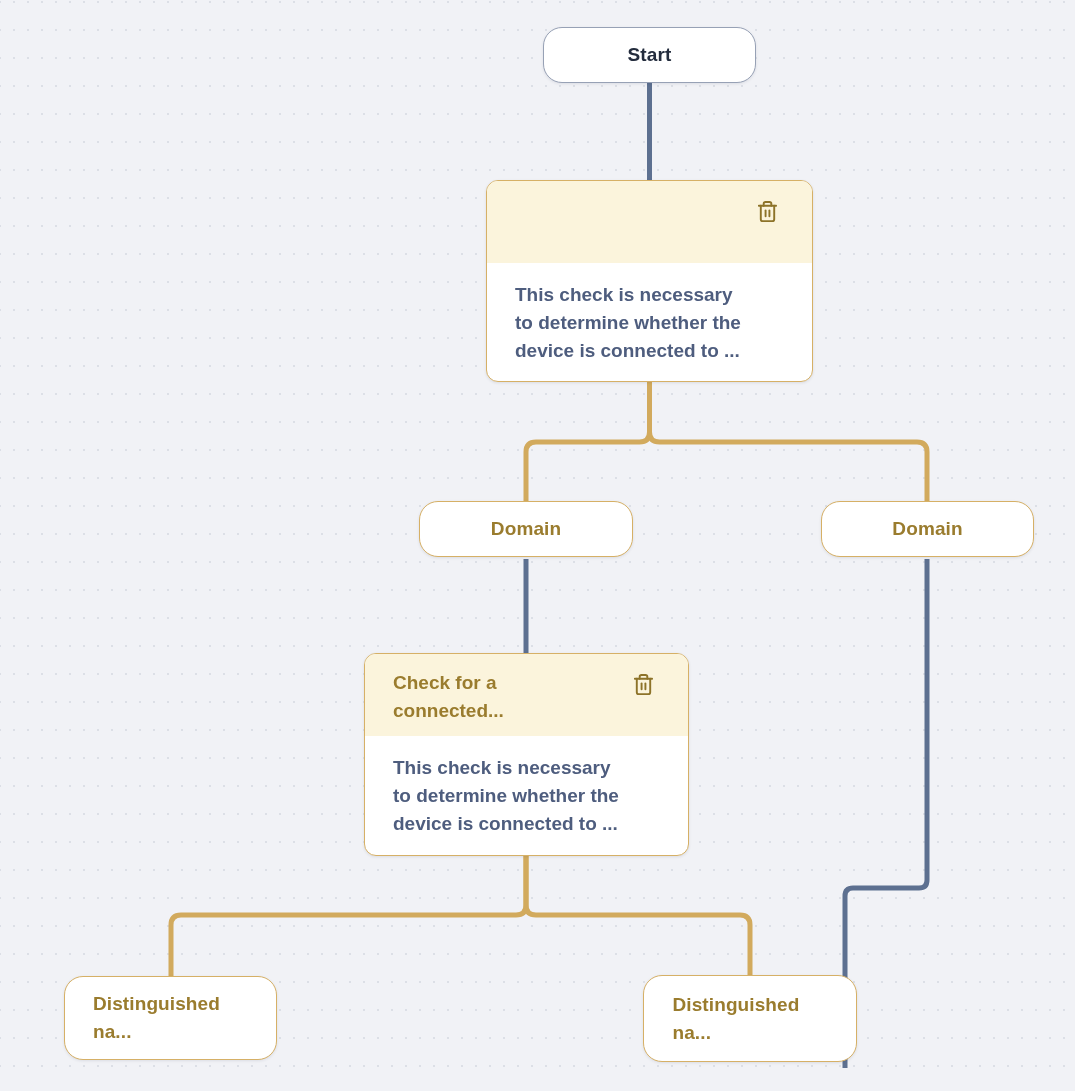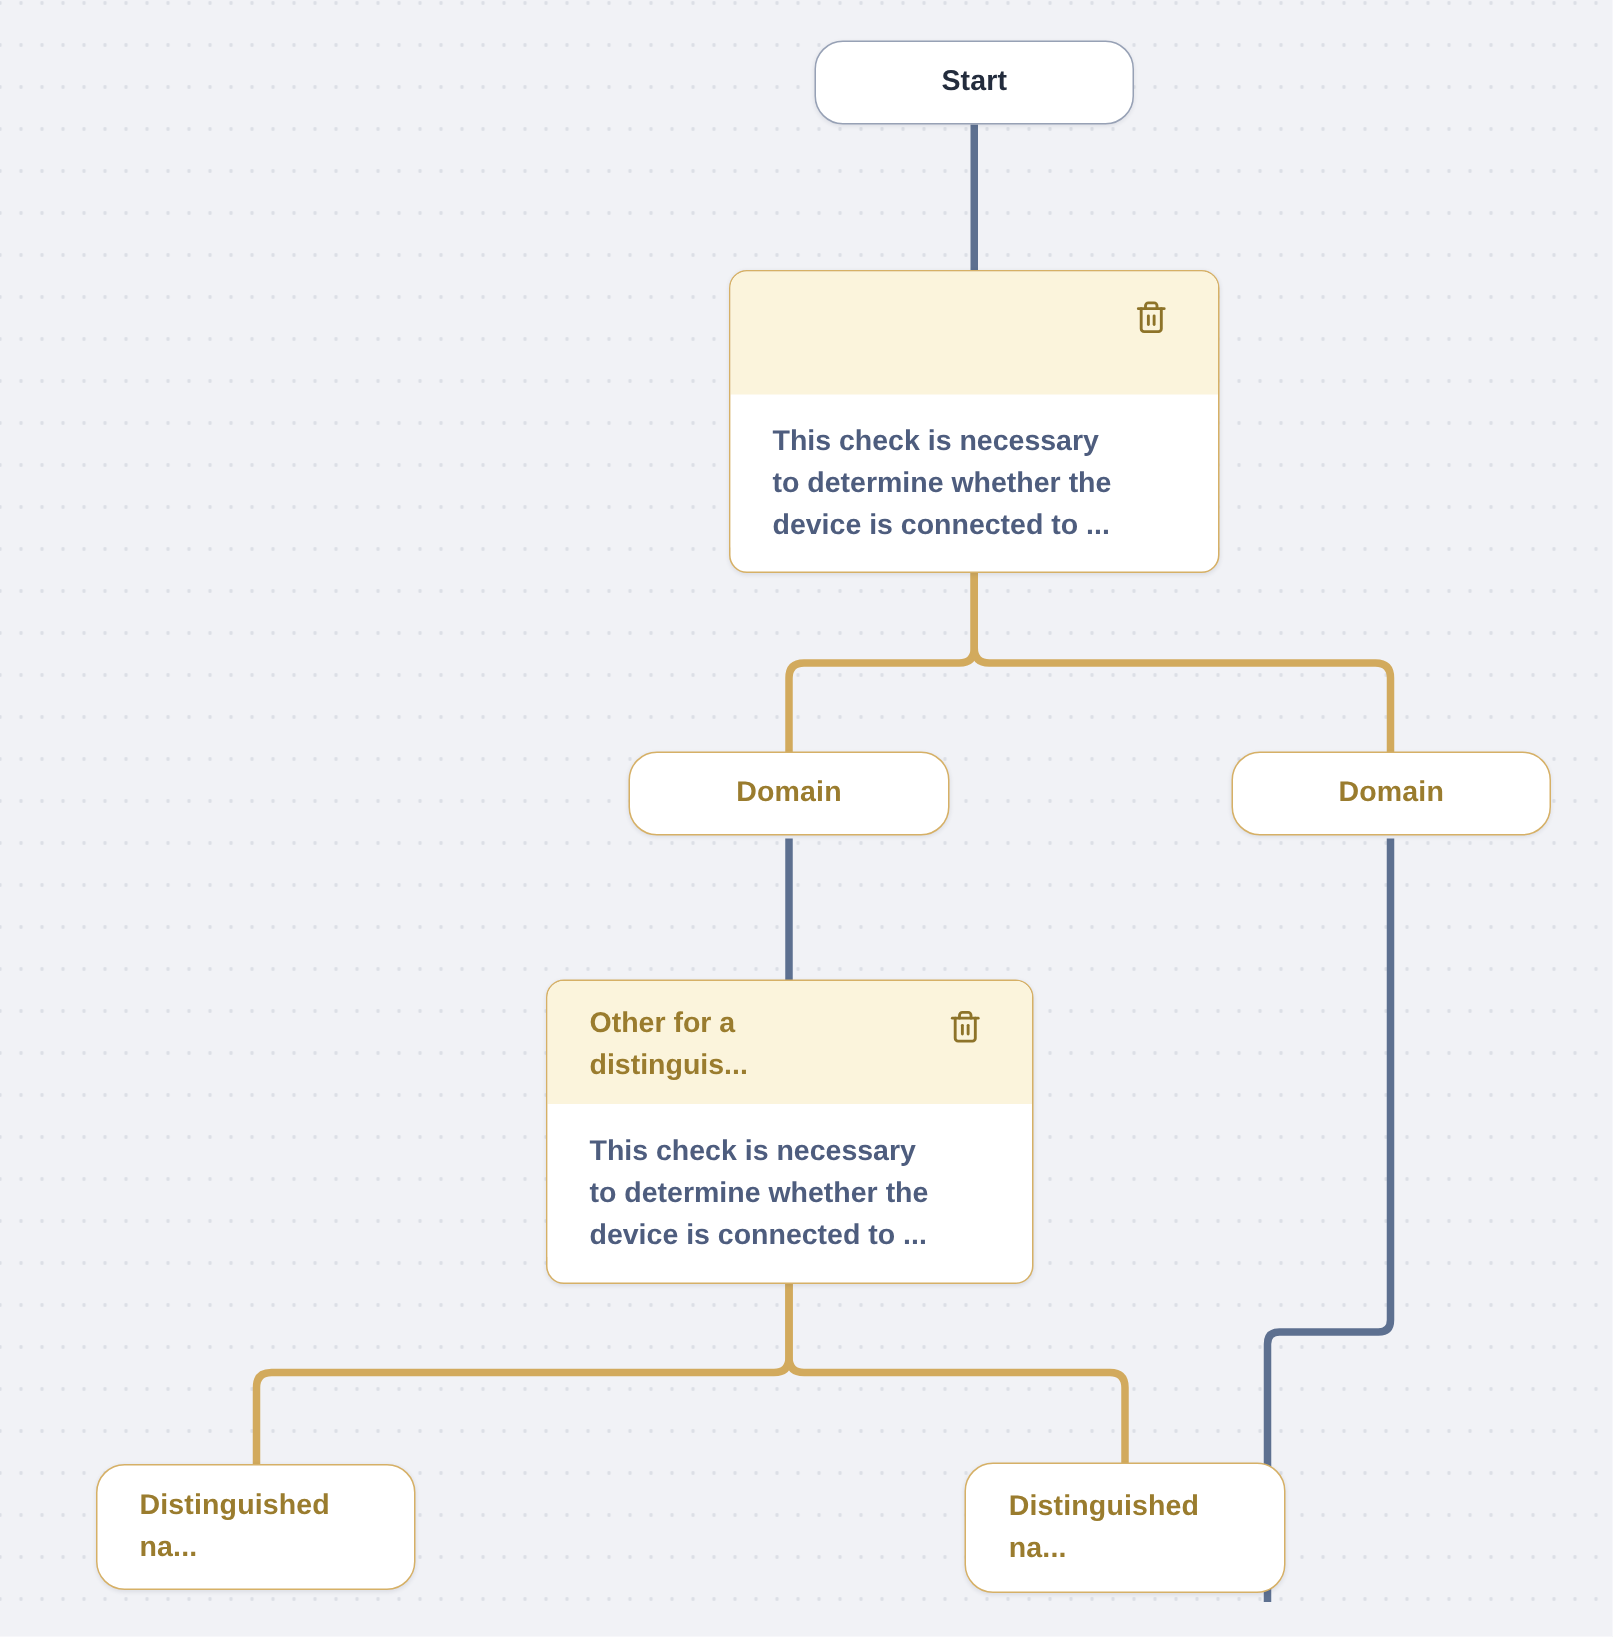--- a/index.html
+++ b/index.html
@@ -174,21 +174,21 @@
   <div id="branch-domain" class="node pill branch-pill">
     <span>Domain</span>
   </div>
 
   <div id="branch-other" class="node pill branch-pill">
     <span>Domain</span>
   </div>
 
   <div id="card-check-dn" class="node card">
     <div class="card-header">
-      <div class="card-title">Other for a distinguis...</div>
+      <div class="card-title">Check for a connected...</div>
       <button class="delete-btn">
         <span>
           <svg viewBox="0 0 24 24" fill="none" stroke="currentColor" stroke-width="2" stroke-linecap="round" stroke-linejoin="round">
             <path d="M3 6h18"></path>
             <path d="M19 6v14a2 2 0 0 1-2 2H7a2 2 0 0 1-2-2V6"></path>
             <path d="M8 6V4a2 2 0 0 1 2-2h4a2 2 0 0 1 2 2v2"></path>
             <line x1="10" y1="11" x2="10" y2="17"></line>
             <line x1="14" y1="11" x2="14" y2="17"></line>
           </svg>
         </span>

